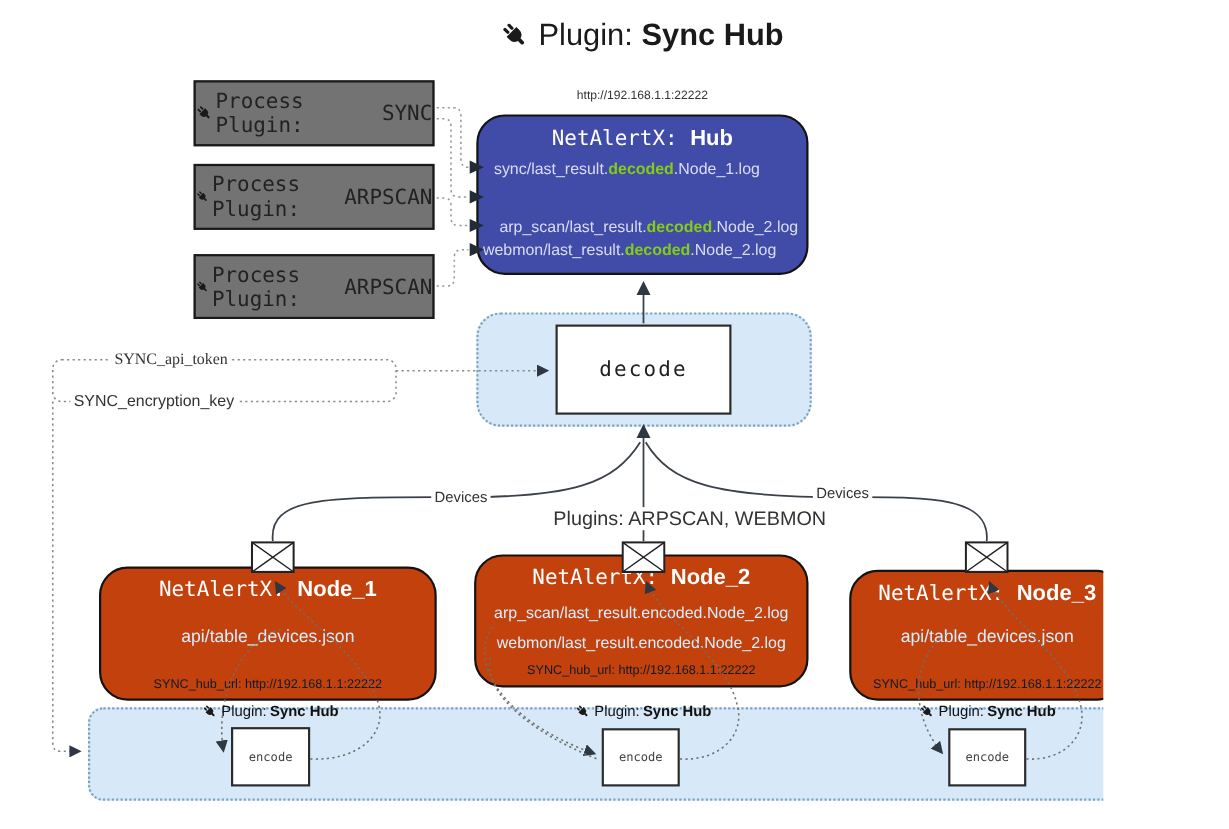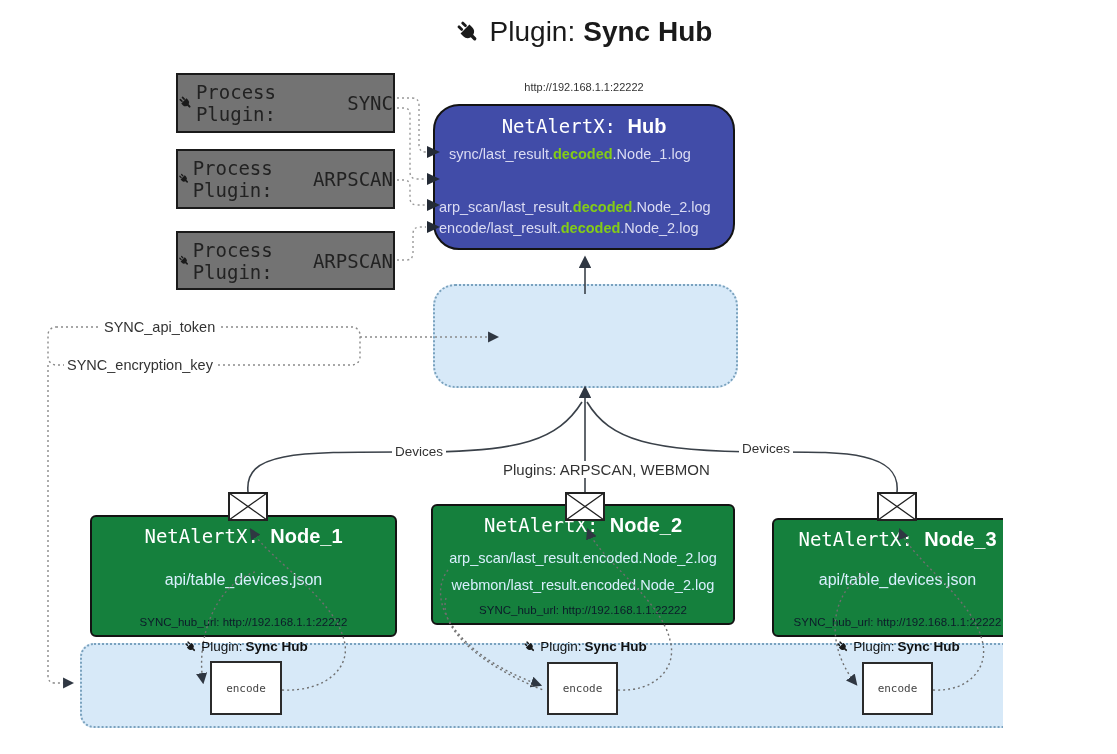--- a/index.html
+++ b/index.html
@@ -30,21 +30,21 @@
   .hub-row b{color:#84cc16;}
 
   
   .panel{background:#D7E9F8;border:2px dotted #7AA2BE;}
   #decode-panel{left:433px;top:284px;width:305px;height:104px;border-radius:22px;}
   #decode-box{left:505px;top:295px;width:160px;height:82px;background:#fff;border:2px solid #2b2b2b;
               display:flex;align-items:center;justify-content:center;font-size:19px;color:#222;letter-spacing:2px;}
   #bottom-panel{left:80px;top:643px;width:940px;height:85px;border-radius:14px;}
 
   
-  .node{background:#15803d;border:2px solid #131313;border-radius:6px;color:#fff;}
+  .node{background:#c2410c;border:2px solid #131313;border-radius:26px;color:#fff;}
   .node .ntitle{position:absolute;top:8px;left:0;width:100%;text-align:center;font-size:19px;}
   .node .ntitle .bold{font-weight:bold;font-size:20px;}
   .nfile{position:absolute;left:0;width:100%;text-align:center;color:#D9EFFE;white-space:nowrap;}
   .nurl{position:absolute;bottom:7px;left:0;width:100%;text-align:center;font-size:11.5px;color:#0d1b2a;}
 
   .envelope{width:40px;height:29px;}
 
   
   .ebox{width:72px;height:54px;background:#fff;border:2px solid #2b2b2b;
         display:flex;align-items:center;justify-content:center;font-size:11px;color:#444;}
@@ -115,31 +115,32 @@
         </svg>
         <span>Process Plugin:</span>
       </div>
     <div class="l2 mono">ARPSCAN</div>
   </div>
 
   <div class="abs z10" id="hub-url">http://192.168.1.1:22222</div>
   <div class="abs z10" id="hub">
     <div class="htitle"><span class="mono">NetAlertX: </span><span class="bold">Hub</span></div>
     <div class="hub-row" style="left:14px;top:40px;"><span>sync/last_result.</span><b>decoded</b><span>.Node_1.log</span></div>
-    <div class="hub-row" style="left:4px;top:93px;text-align:right;"><span>arp_scan/last_result.</span><b>decoded</b><span>.Node_2.log</span></div>
-    <div class="hub-row" style="left:4px;top:114px;"><span>encode/last_result.</span><b>decoded</b><span>.Node_2.log</span></div>
-  </div>
-
-
-  <div class="abs line-label" style="left:101px;top:319px;font-size:14.5px;">SYNC_api_token</div>
+    <div class="hub-row" style="left:19px;top:93px;text-align:right;"><span>arp_scan/last_result.</span><b>decoded</b><span>.Node_2.log</span></div>
+    <div class="hub-row" style="left:4px;top:114px;"><span>webmon/last_result.</span><b>decoded</b><span>.Node_2.log</span></div>
+  </div>
+
+  <div class="abs mono z10" id="decode-box">decode</div>
+
+  <div class="abs line-label" style="left:101px;top:319px;font-size:14.5px;font-family:Liberation Serif, serif;">SYNC_api_token</div>
   <div class="abs line-label" style="left:64px;top:357px;font-size:14.5px;text-align:right;">SYNC_encryption_key</div>
 
   <div class="abs line-label" style="left:392px;top:444px;width:54px;text-align:center;font-size:13.5px;">Devices</div>
   <div class="abs line-label" style="left:739px;top:441px;width:54px;text-align:center;font-size:13.5px;">Devices</div>
-  <div class="abs line-label" style="left:500px;top:461px;width:170px;text-align:center;font-size:15px;">Plugins: ARPSCAN, WEBMON</div>
+  <div class="abs line-label" style="left:500px;top:461px;width:170px;text-align:center;font-size:18px;">Plugins: ARPSCAN, WEBMON</div>
 
   <div class="abs node z10" style="left:90px;top:515px;width:307px;height:122px;">
     <div class="ntitle"><span class="mono">NetAlertX: </span><span class="bold">Node_1</span></div>
     <div class="nfile" style="top:54px;font-size:16px;">api/table_devices.json</div>
     <div class="nurl">SYNC_hub_url: http://192.168.1.1:22222</div>
   </div>
   <div class="abs node z10" style="left:431px;top:504px;width:304px;height:121px;">
     <div class="ntitle"><span class="mono">NetAlertX: </span><span class="bold">Node_2</span></div>
     <div class="nfile" style="top:44px;font-size:14.5px;">arp_scan/last_result.encoded.Node_2.log</div>
     <div class="nfile" style="top:71px;font-size:14.5px;">webmon/last_result.encoded.Node_2.log</div>

